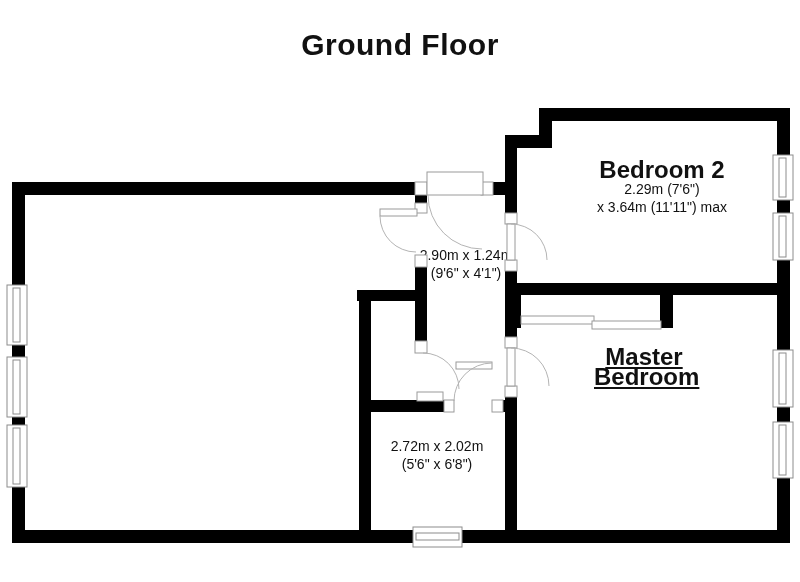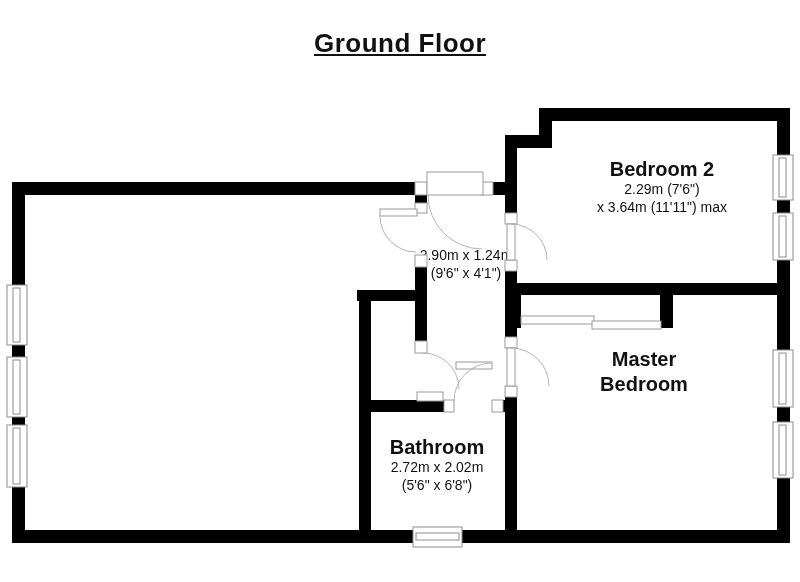--- a/index.html
+++ b/index.html
@@ -3,31 +3,30 @@
 <meta charset="utf-8">
 <style>
   html,body { margin:0; padding:0; background:#ffffff; }
   .plan {
     position:relative; width:800px; height:582px; background:#ffffff;
     font-family:"Liberation Sans","DejaVu Sans",sans-serif; color:#111;
     overflow:hidden;
   }
   .plan-title {
     position:absolute; left:400px; top:28px; transform:translateX(-50%);
-    font-size:26px; font-weight:bold; letter-spacing:0.5px; white-space:nowrap;
+    font-size:30px; font-weight:bold; letter-spacing:0.5px; white-space:nowrap;
     z-index:1;
-    text-decoration:underline;
   }
   .room-label {
     position:absolute; transform:translateX(-50%); text-align:center;
     z-index:1; white-space:nowrap;
   }
   .room-label.narrow { white-space:normal; width:100px; }
-  .room-name { font-size:20px; font-weight:bold; line-height:21px; }
-  .room-label.narrow .room-name { line-height:25px; }
+  .room-name { font-size:24px; font-weight:bold; line-height:21px; }
+  .room-label.narrow .room-name { line-height:20px;text-decoration:underline; }
   .room-dim  { font-size:14px; line-height:18px; }
   svg.plan-svg { position:absolute; left:0; top:0; z-index:2; pointer-events:none; }
   svg .wall   { fill:#000000; stroke:none; }
   svg .frame  { fill:#ffffff; stroke:#9a9a9a; stroke-width:1; }
   svg .leaf   { fill:#ffffff; stroke:#9a9a9a; stroke-width:1; }
   svg .arc    { fill:none; stroke:#b4b4b4; stroke-width:1; }
   svg .win-outer { fill:#ffffff; stroke:#8c8c8c; stroke-width:1; }
   svg .win-inner { fill:#ffffff; stroke:#8c8c8c; stroke-width:1; }
   svg .ward   { fill:#ffffff; stroke:#9a9a9a; stroke-width:1; }
 </style>
@@ -38,21 +37,20 @@
 
   <div class="plan-title">Ground Floor</div>
 
 
   <div class="room-label" style="left:466px; top:246px;">
     <div class="room-dim">2.90m x 1.24m</div>
     <div class="room-dim">(9'6" x 4'1")</div>
   </div>
 
   <div class="room-label" style="left:437px; top:437px;">
-    <div class="room-name">Bathroom</div>
     <div class="room-dim">2.72m x 2.02m</div>
     <div class="room-dim">(5'6" x 6'8")</div>
   </div>
 
   <div class="room-label" style="left:662px; top:159px;">
     <div class="room-name">Bedroom 2</div>
     <div class="room-dim">2.29m (7'6")</div>
     <div class="room-dim">x 3.64m (11'11") max</div>
   </div>
 

